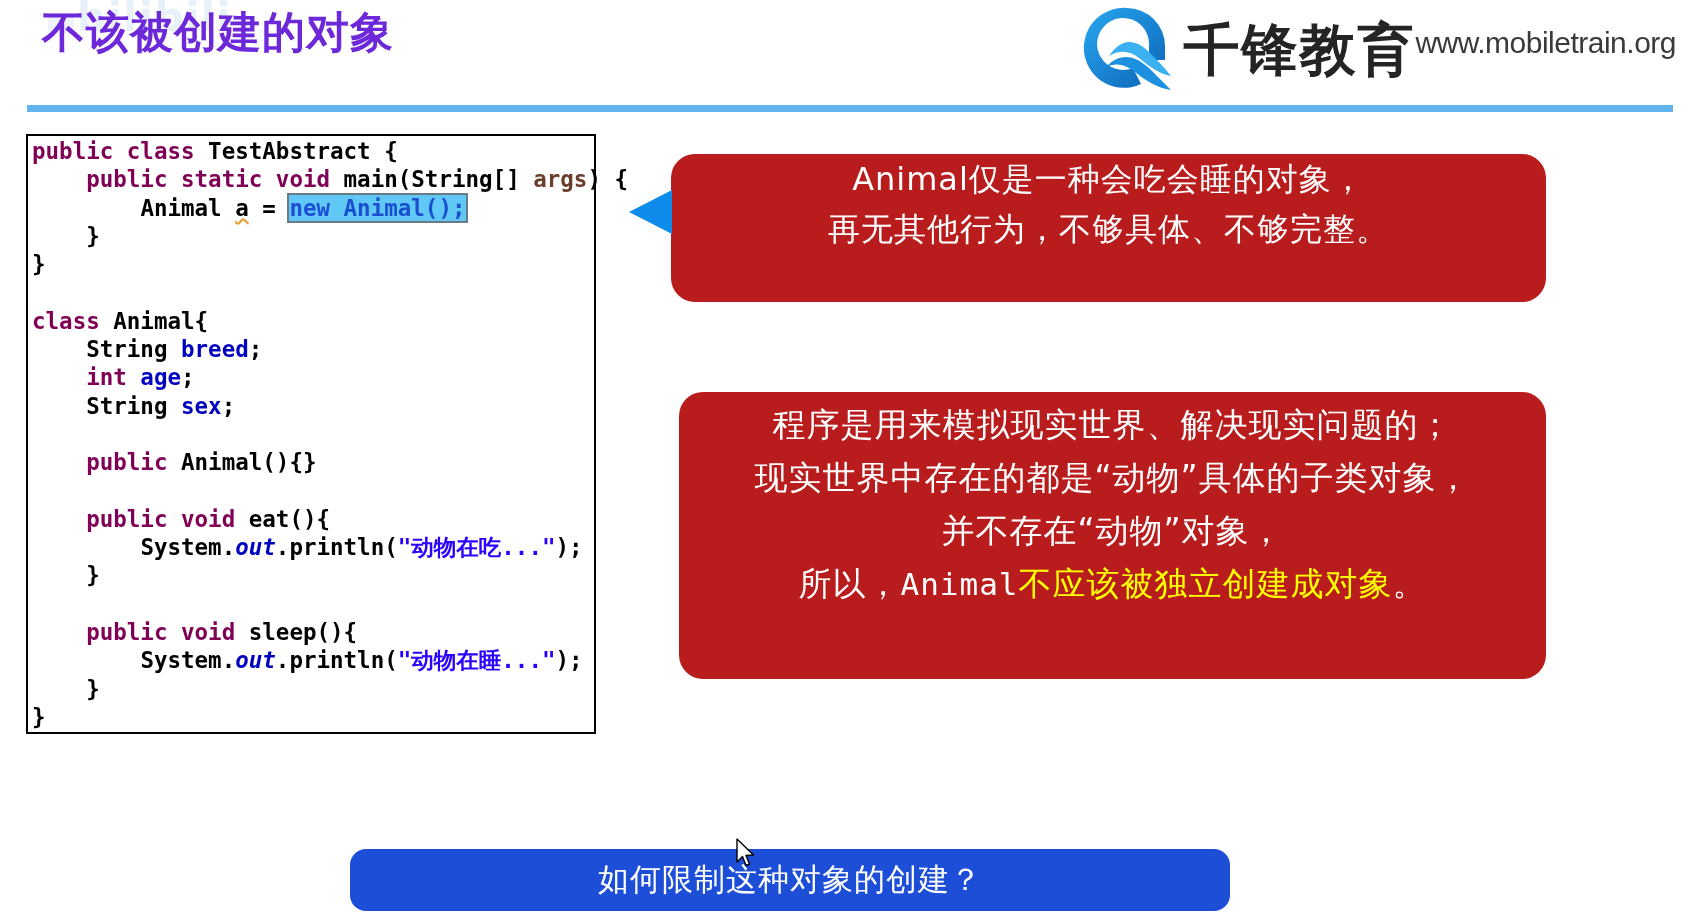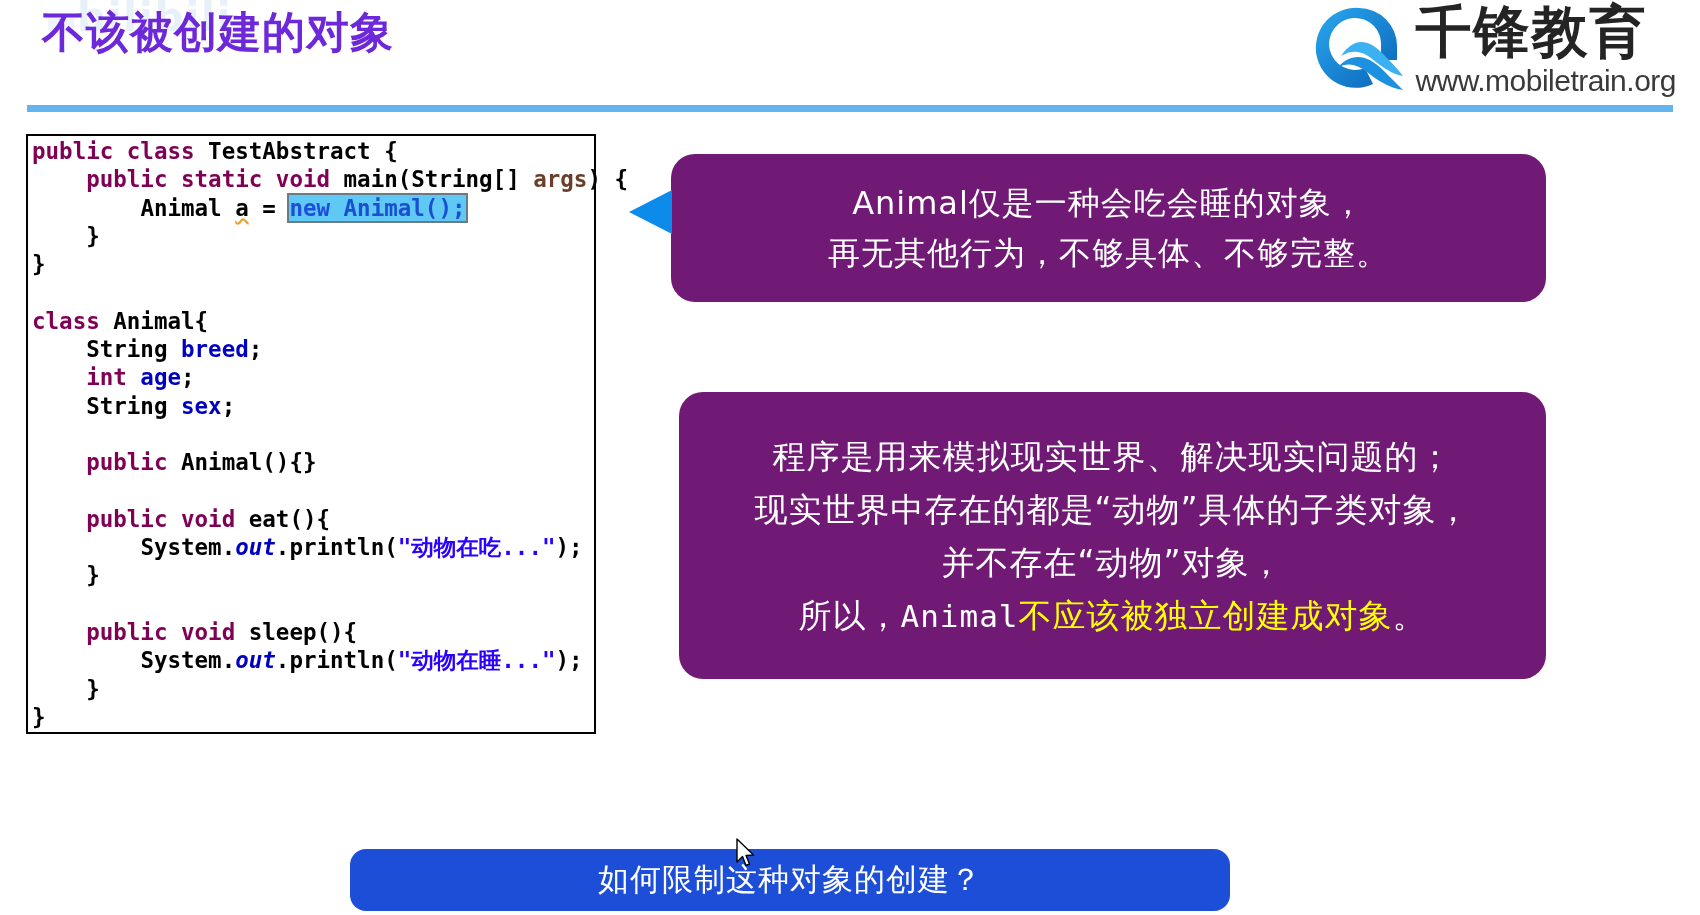--- a/index.html
+++ b/index.html
@@ -77,21 +77,21 @@
   .logo-mark {
     width: 96px;
     height: 92px;
     position: relative;
     margin-right: 8px;
     flex: none;
   }
   .logo-mark svg { display:block; }
   .logo-words {
     display: flex;
-    flex-direction: column;
+    flex-direction: row;
     align-items: flex-start;
   }
   .logo-cn {
     font-size: 56px;
     font-weight: 900;
     color: #242424;
     letter-spacing: 2px;
     line-height: 1;
     font-family: "DejaVu Sans", "Liberation Sans", sans-serif;
   }
@@ -140,27 +140,26 @@
   }
   .sel .kw-new { color: #1d4ed8; }
   .squiggle {
     text-decoration: underline wavy #e8a33d;
     text-decoration-skip-ink: none;
   }
 
   
   .callout {
     position: absolute;
-    background: #701a75;
+    background: #b91c1c;
     color: #ffffff;
     border-radius: 24px;
     box-sizing: border-box;
     display: flex;
     flex-direction: column;
-    justify-content: center;
     align-items: center;
     font-family: "DejaVu Sans", "Liberation Sans", sans-serif;
   }
   .callout-1 {
     left: 671px;
     top: 154px;
     width: 875px;
     height: 148px;
     font-size: 32px;
     line-height: 1.0;

